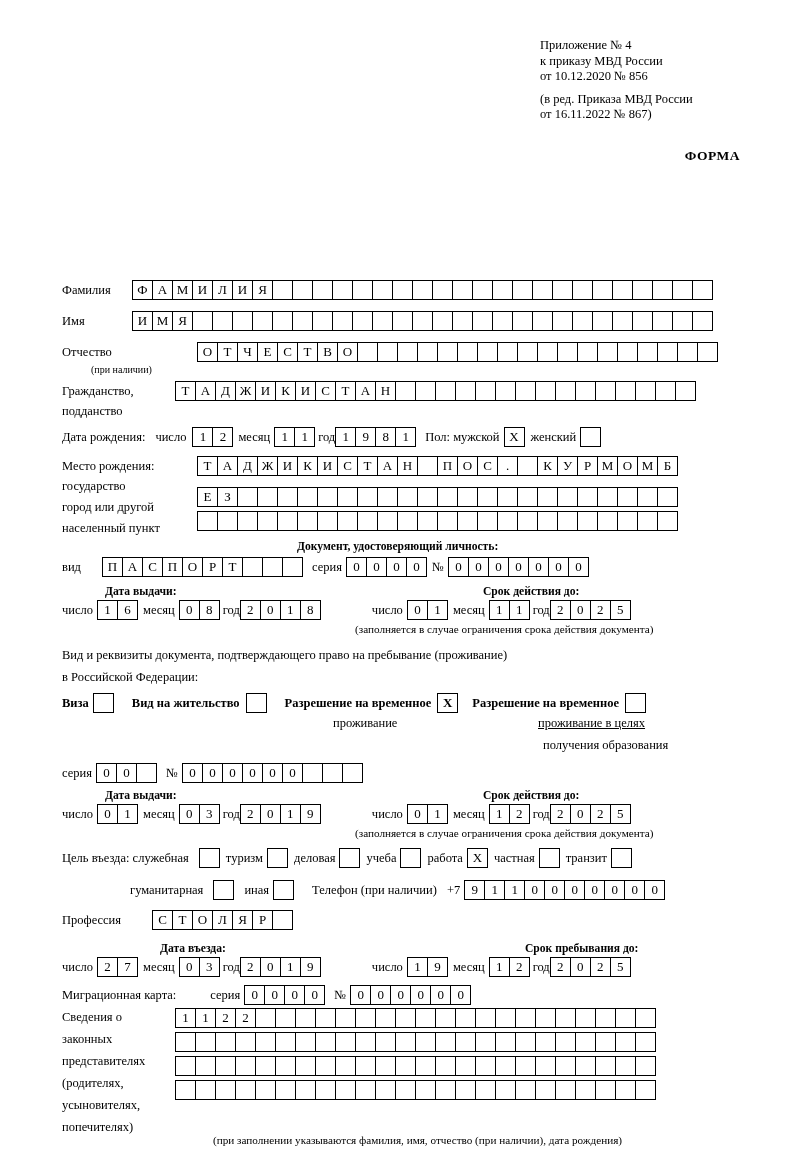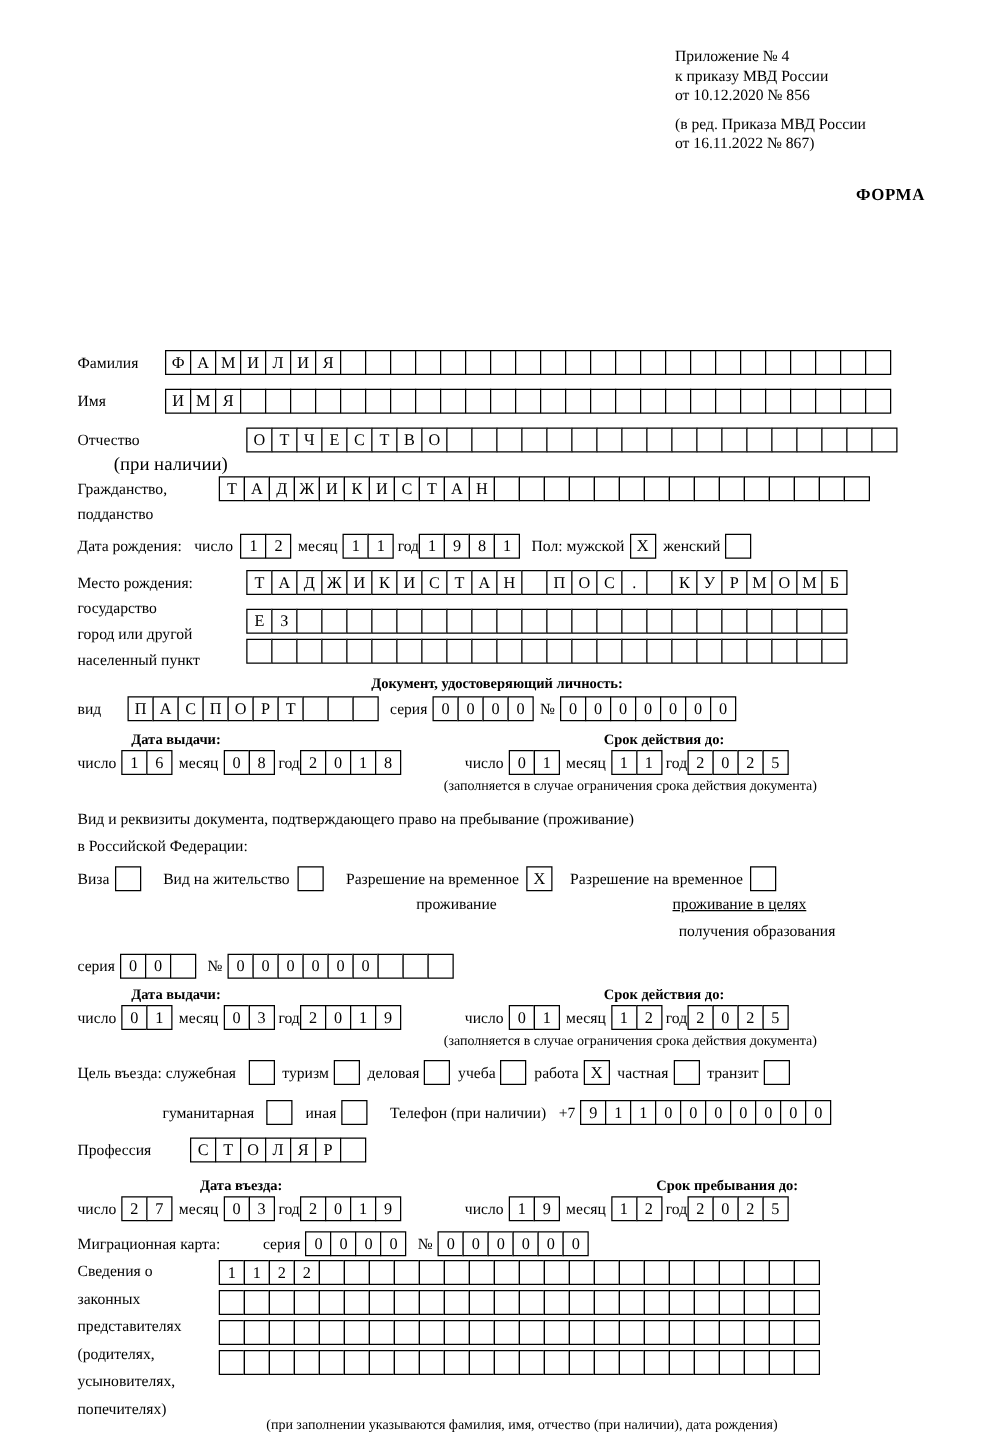--- a/index.html
+++ b/index.html
@@ -127,21 +127,21 @@
     font-size: 11.6px;
     font-weight: bold;
     white-space: nowrap;
   }
 
   .plain {
     position: absolute;
     font-size: 12.5px;
     white-space: nowrap;
   }
-  .plain.sm { font-size: 15px; padding-left: 29px; }
+  .plain.sm { font-size: 10px; padding-left: 29px; }
 </style>
 </head>
 <body>
 
 <div class="page">
 
   <div class="header-block">
     <div>Приложение № 4</div>
     <div>к приказу МВД России</div>
     <div>от 10.12.2020 № 856</div>
@@ -503,21 +503,21 @@
         <span class="cell">2</span>
         <span class="cell">5</span>
       </span>
   </div>
 
   <div class="center-note" style="top:623px; left:355px;">(заполняется в случае ограничения срока действия документа)</div>
 
   <div class="plain" style="top:648px; left:62px;">Вид и реквизиты документа, подтверждающего право на пребывание (проживание)</div>
   <div class="plain" style="top:670px; left:62px;">в Российской Федерации:</div>
 
-  <div class="row" style="top:693px; left:62px;">
+  <div class="row" style="top:693px; left:62px;font-weight:bold;">
     <span class="lbl">Виза</span>
     <span class="sp4"></span>
     <span class="box"></span>
     <span style="width:18px; display:inline-block;"></span>
     <span class="lbl">Вид на жительство</span>
     <span class="sp6"></span>
     <span class="box"></span>
     <span style="width:18px; display:inline-block;"></span>
     <span class="lbl">Разрешение на временное</span>
     <span class="sp6"></span>

